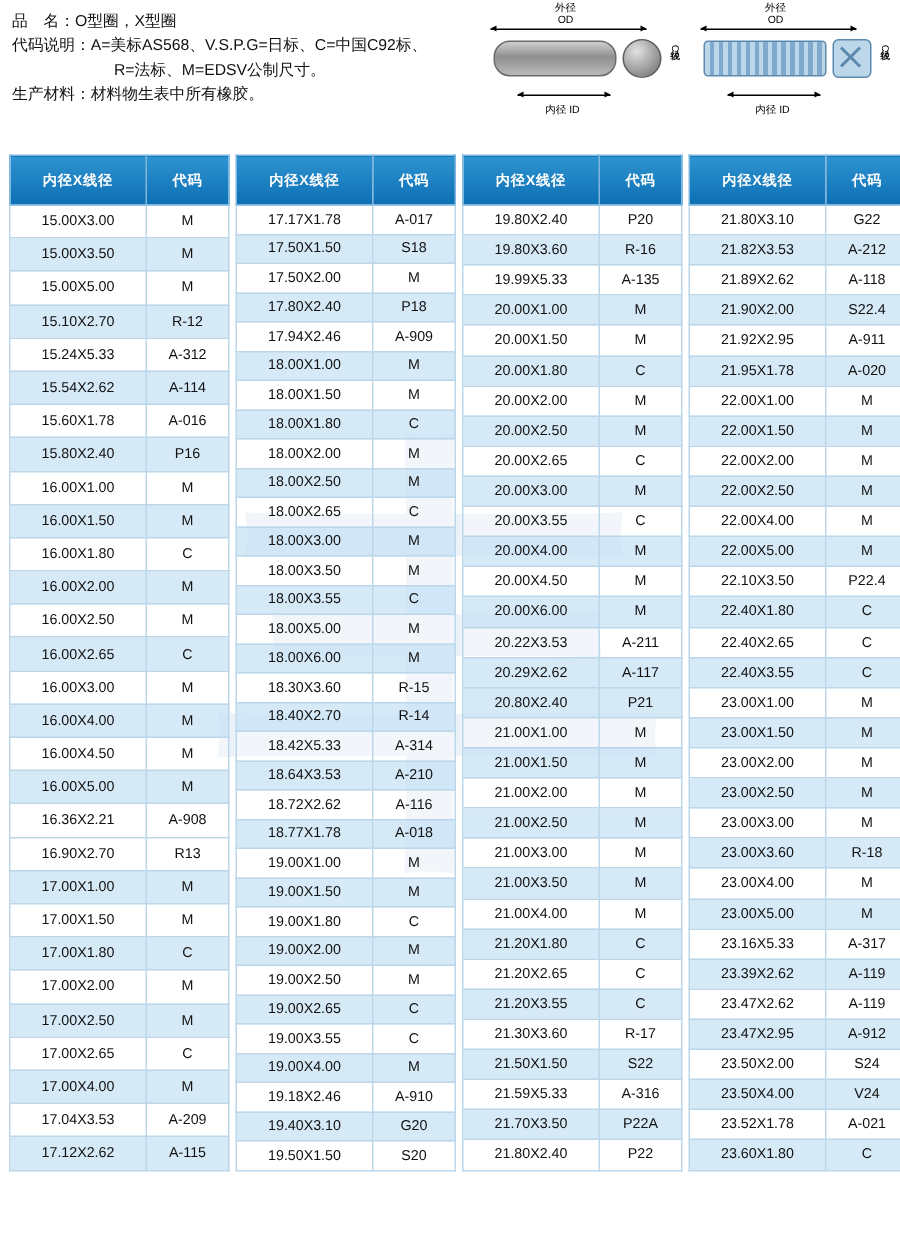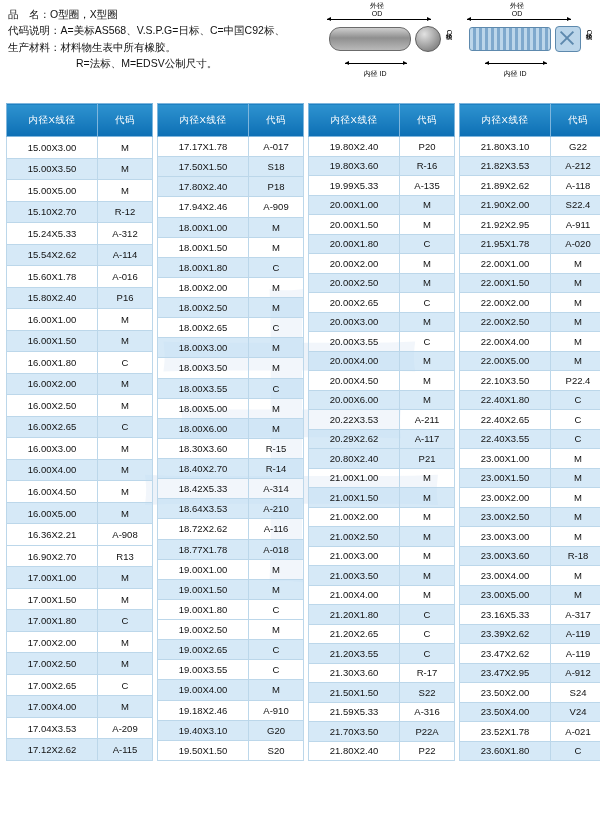--- a/index.html
+++ b/index.html
@@ -121,21 +121,21 @@
     border-collapse:collapse;
     width:140px;
     table-layout:fixed;
     background:transparent;
   }
   table.grid th{
     background:#1a7fc1;
     background:linear-gradient(180deg,#2e93d0 0%,#0d6fb4 100%);
     color:#fff;
     font-size:9.5px;
-    font-weight:normal;
+    font-weight:bold;
     height:30px;
     border:1px solid #7fb6dd;
     text-align:center;
     letter-spacing:0.5px;
     margin-left:32px;
   }
   table.grid td{
     border:1px solid #bcd7ea;
     height:18.5px;
     font-size:9.5px;
@@ -153,22 +153,22 @@
   td.col-code{width:52px;}
 </style>
 </head>
 <body>
 
 <div class="watermark">丰</div>
 
 <div class="header">
   <div class="line">品　名：O型圈，X型圈</div>
   <div class="line">代码说明：A=美标AS568、V.S.P.G=日标、C=中国C92标、</div>
+  <div class="line hdr-indent">R=法标、M=EDSV公制尺寸。</div>
   <div class="line">生产材料：材料物生表中所有橡胶。</div>
-  <div class="line hdr-indent">R=法标、M=EDSV公制尺寸。</div>
 </div>
 
 <div class="diagrams">
   <div class="diagram">
     <div class="dg-top-label">
       <span class="cn">外径</span>
       <span class="en">OD</span>
     </div>
     <div class="dg-arrowline"></div>
     <div class="oring-body"></div>
@@ -333,20 +333,24 @@
       </thead>
       <tbody>
         <tr>
           <td>17.17X1.78</td>
           <td class="col-code">A-017</td>
         </tr>
         <tr class="alt">
           <td>17.50X1.50</td>
           <td class="col-code">S18</td>
         </tr>
+        <tr>
+          <td>17.50X2.00</td>
+          <td class="col-code">M</td>
+        </tr>
         <tr class="alt">
           <td>17.80X2.40</td>
           <td class="col-code">P18</td>
         </tr>
         <tr>
           <td>17.94X2.46</td>
           <td class="col-code">A-909</td>
         </tr>
         <tr class="alt">
           <td>18.00X1.00</td>
@@ -420,20 +424,24 @@
           <td>19.00X1.00</td>
           <td class="col-code">M</td>
         </tr>
         <tr class="alt">
           <td>19.00X1.50</td>
           <td class="col-code">M</td>
         </tr>
         <tr>
           <td>19.00X1.80</td>
           <td class="col-code">C</td>
+        </tr>
+        <tr class="alt">
+          <td>19.00X2.00</td>
+          <td class="col-code">M</td>
         </tr>
         <tr>
           <td>19.00X2.50</td>
           <td class="col-code">M</td>
         </tr>
         <tr class="alt">
           <td>19.00X2.65</td>
           <td class="col-code">C</td>
         </tr>
         <tr>

